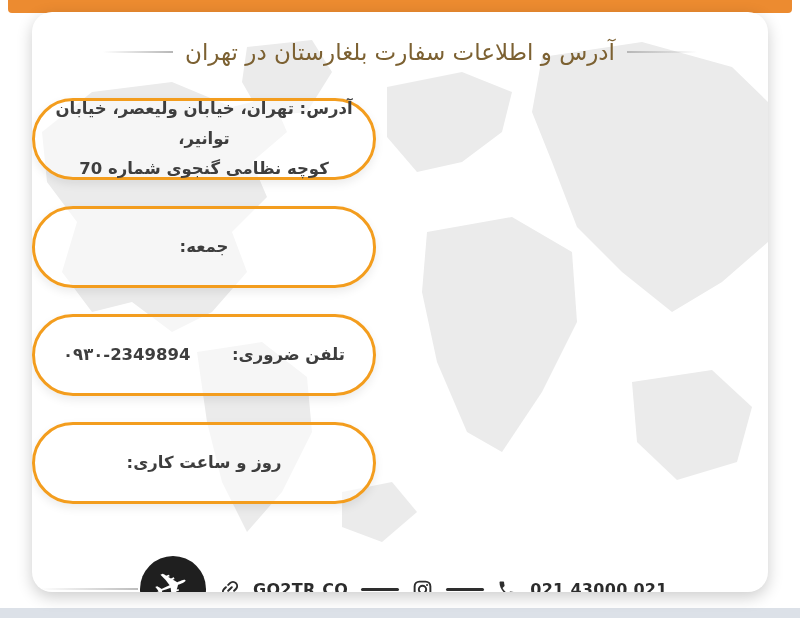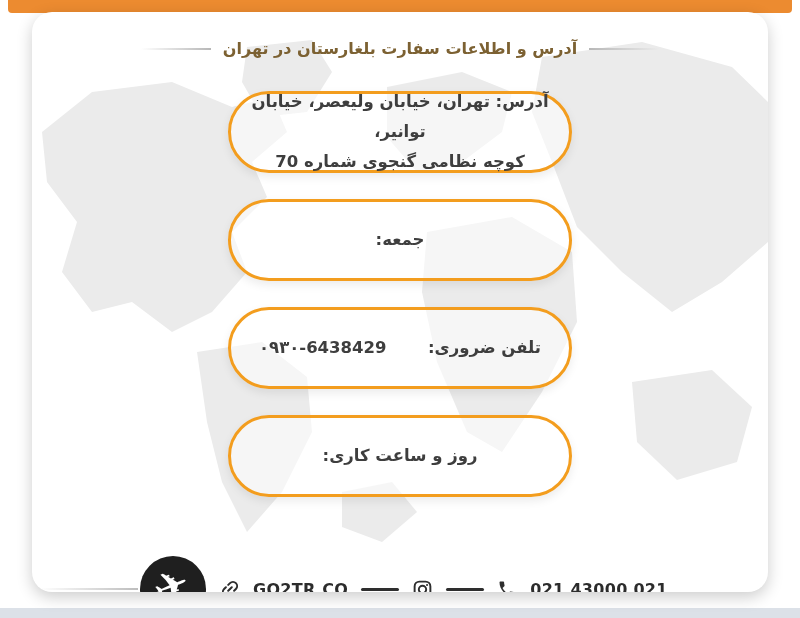--- a/index.html
+++ b/index.html
@@ -20,24 +20,24 @@
     box-shadow:0 5px 16px rgba(0,0,0,0.20); z-index:2; }
   .map-bg { position:absolute; inset:0; z-index:0; }
   .card-content { position:relative; z-index:1; height:100%; }
 
   
   .title-row { display:flex; align-items:center; justify-content:center;
     gap:12px; margin-top:27px; }
   .title-line { width:70px; height:2px; flex:none; }
   .title-line.left  { background:linear-gradient(to left,  #b7b7b7, rgba(183,183,183,0)); }
   .title-line.right { background:linear-gradient(to right, #b7b7b7, rgba(183,183,183,0)); }
-  .page-title { color:#7C6132; font-size:16px; font-weight:bold; direction:rtl; }
+  .page-title { color:#7C6132; font-size:23px; font-weight:normal; direction:rtl; }
 
   
-  .pills { display:flex; flex-direction:column; align-items:center;
+  .pills { display:flex; flex-direction:column; align-items:flex-start;
     gap:26px; margin-top:33px; }
   .pill { width:344px; height:82px; border:3px solid #F39D1E; border-radius:46px;
     background:rgba(255,255,255,0.55); box-shadow:0 4px 10px rgba(0,0,0,0.08);
     display:flex; flex-direction:column; justify-content:center; align-items:center;
     direction:rtl; color:#3E3E3E; font-size:16.5px; font-weight:bold;
     line-height:30px; text-align:center; padding:0 18px; }
   .pill .ltr { direction:ltr; unicode-bidi:embed; }
   .pill-row { width:100%; display:flex; justify-content:space-between;
     align-items:center; padding:0 10px; }
   .site-line { display:flex; gap:8px; align-items:center; direction:rtl; }
@@ -98,21 +98,21 @@
 
       <div class="pill">
         <div class="site-line">
           <span>جمعه:</span>
         </div>
       </div>
 
       <div class="pill">
         <div class="pill-row">
           <span>تلفن ضروری:</span>
-          <span class="ltr">۰۹۳۰-6438429</span>
+          <span class="ltr">۰۹۳۰-2349894</span>
         </div>
       </div>
 
       <div class="pill">
         <div>روز و ساعت کاری:</div>
       </div>
 
     </div>
 
     <div class="footer">

